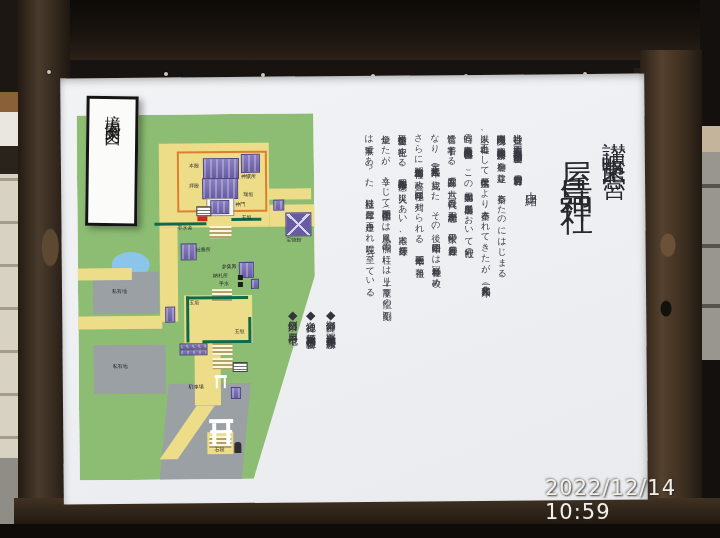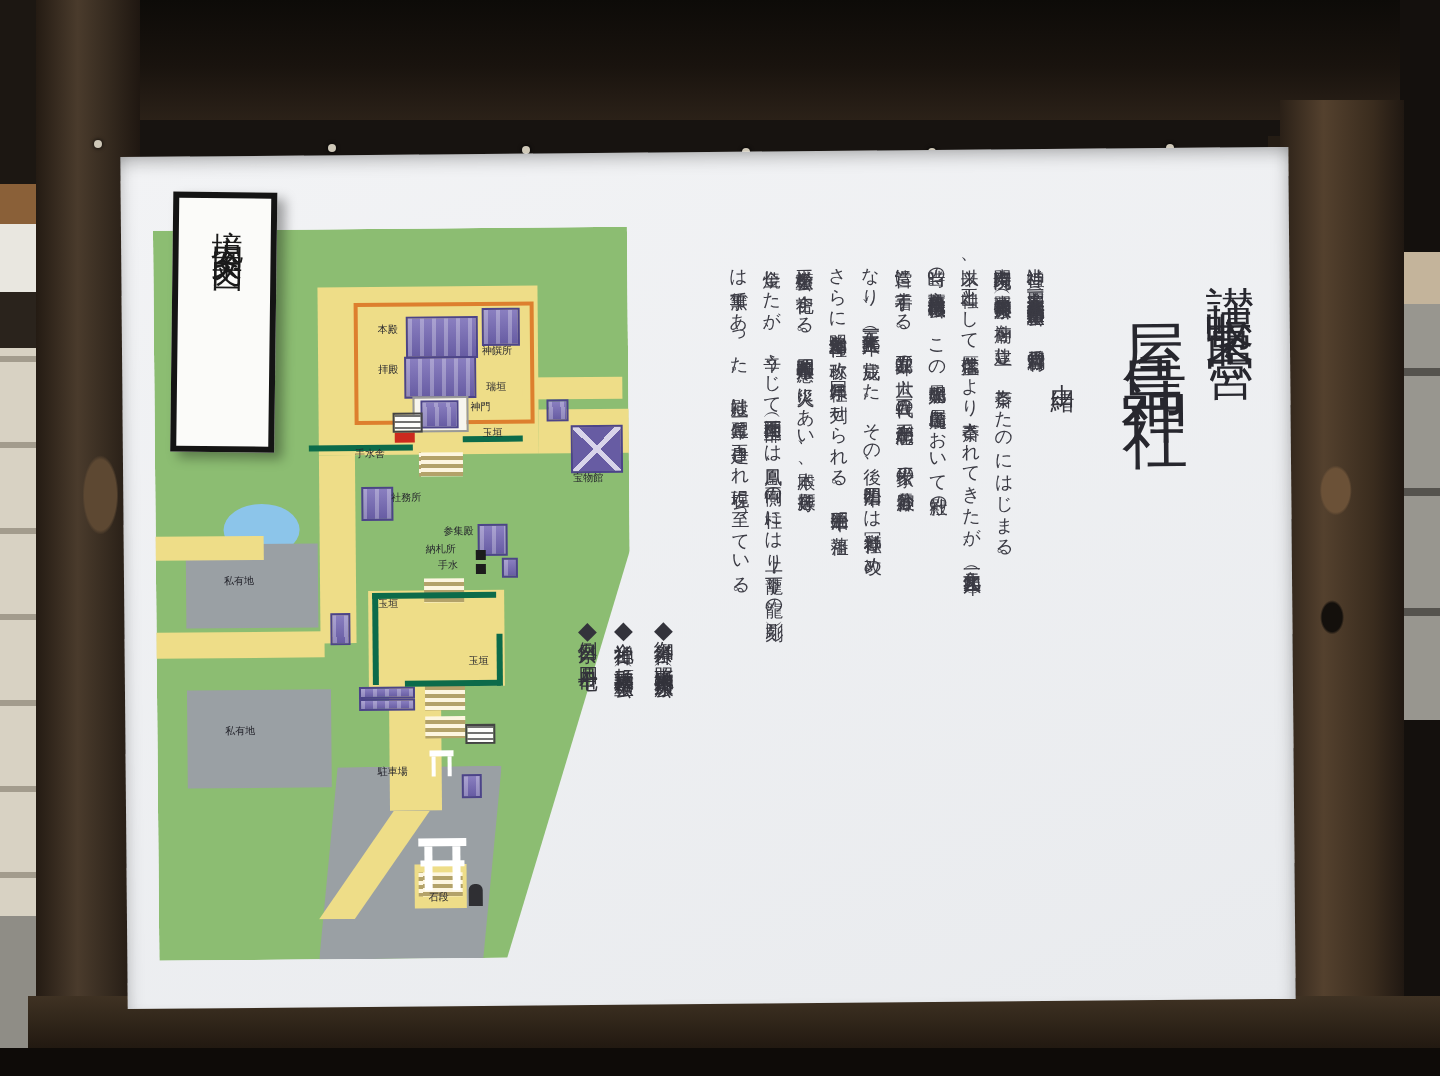--- a/index.html
+++ b/index.html
@@ -225,13 +225,14 @@
     <div class="hist" style="left:346px">さらに明治七年屋島神社と改称、同年県社に列せられる。明治十五年に藩祖</div>
     <div class="hist" style="left:329.5px">松平頼重公を合祀する。昭和四十八年二月不慮の火災にあい、本殿、拝殿等を</div>
     <div class="hist" style="left:313px">全焼したが、辛うじて神門（正面上部には鳳凰、両側の柱には上り龍・下り龍の彫刻）</div>
     <div class="hist" style="left:296.5px">は無事であった。社殿は翌年一月に再建され現在に至っている。</div>
 
     <div class="info" style="left:258px">◆御祭神／東照大神（徳川家康公）</div>
     <div class="info" style="left:238px">◆合祀神／頼重大神（松平頼重公）</div>
     <div class="info" style="left:220px">◆例祭日／四月十七日</div>
   </div>
 
+  <div class="abs timestamp">2022/12/14 10:59</div>
 </div>
 
 </body></html>

